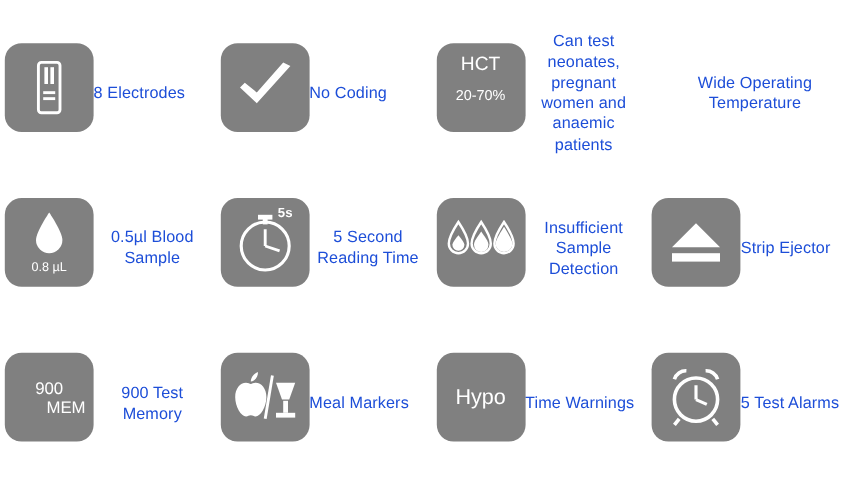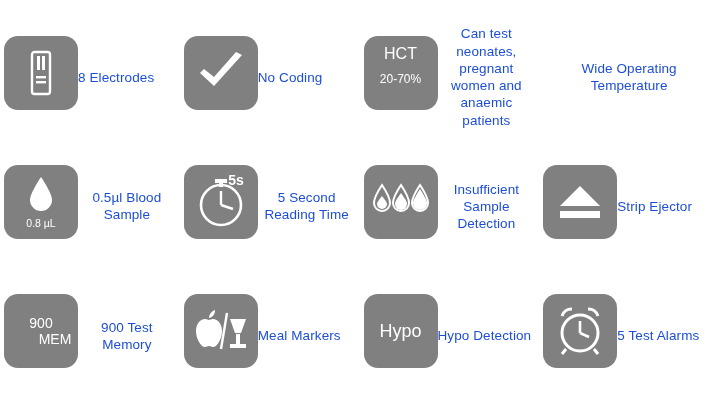--- a/index.html
+++ b/index.html
@@ -89,21 +89,21 @@
     right: 0;
     text-align: center;
     color: #ffffff;
     font-size: 12px;
   }
   .clock-sec {
     position: absolute;
     top: 7px;
     right: 14px;
     color: #ffffff;
-    font-size: 14px;
+    font-size: 11px;
     font-weight: bold;
   }
   .mem-line1 { display: block; }
   .mem-line2 { display: block; padding-left: 28px; }
   svg { display: block; }
 </style>
 </head>
 <body>
 
 <div class="grid">
@@ -225,21 +225,21 @@
         </svg>
       </span>
     </div>
     <div class="caption">Meal Markers</div>
   </div>
 
   <div class="cell">
     <div class="tile">
       <div class="tile-text hypo">Hypo</div>
     </div>
-    <div class="caption">Hypo Detection</div>
+    <div class="caption">Time Warnings</div>
   </div>
 
   <div class="cell">
     <div class="tile">
       <span>
         <svg width="52" height="50" viewBox="0 0 52 50">
           <circle cx="26" cy="27" r="18" fill="none" stroke="#ffffff" stroke-width="3"></circle>
           <line x1="26" y1="27" x2="26" y2="15" stroke="#ffffff" stroke-width="2.6"></line>
           <line x1="26" y1="27" x2="35" y2="31" stroke="#ffffff" stroke-width="2.6"></line>
           <path d="M8 10 a10 10 0 0 1 10 -7" fill="none" stroke="#ffffff" stroke-width="3"></path>

